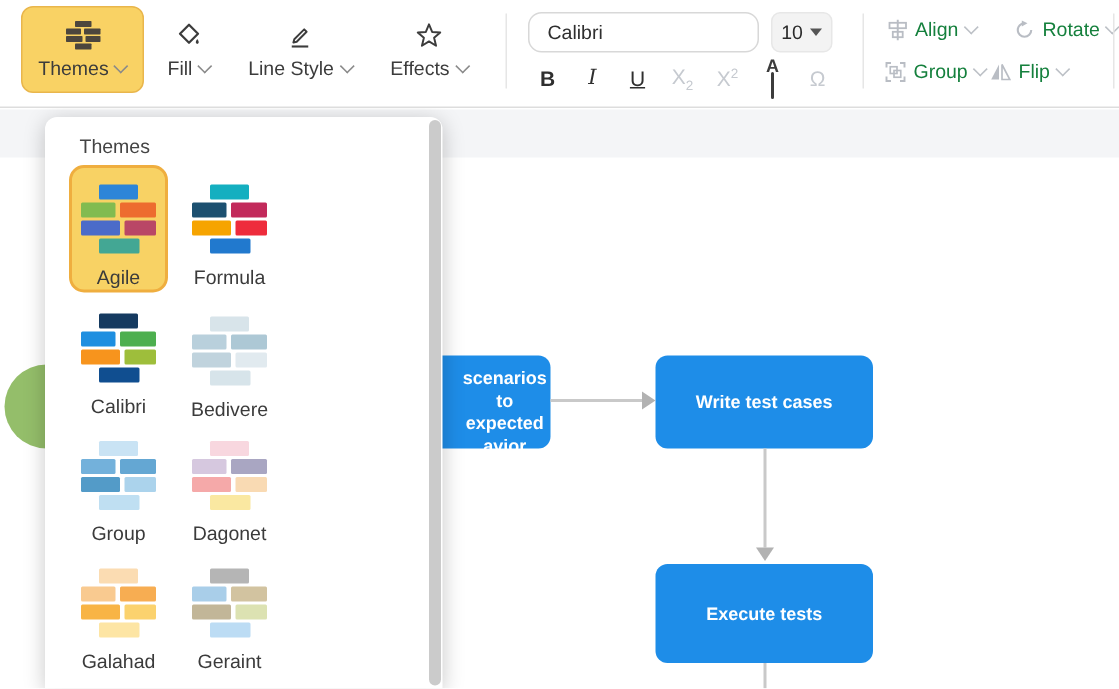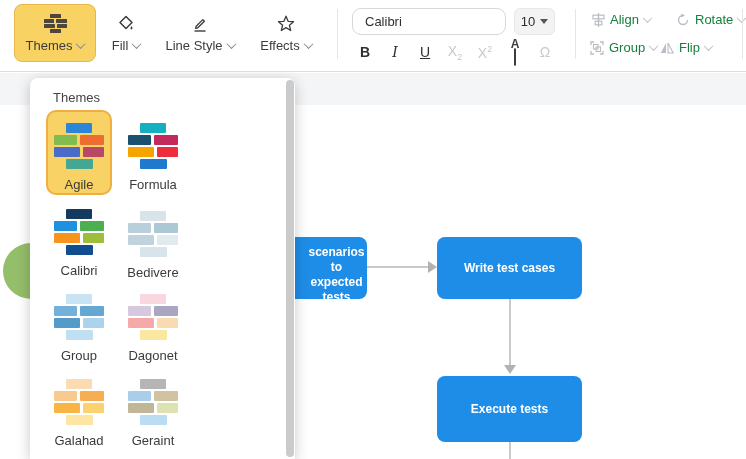--- a/index.html
+++ b/index.html
@@ -93,21 +93,21 @@
 
   <div class="substrip"></div>
 
   <div class="canvas">
     <div class="start-shape" style="left: 3px; top: 170px; background: rgb(148, 190, 106);" id="start-shape"></div>
 
     <div class="flow-node" id="node-partial" style="left: 252px; top: 164px; width: 115px; height: 62px; background: rgb(30, 141, 232);">
       <div style="position:absolute; left:43px; top:8px; width:71px; text-align:center;padding-left:12px;">
         <div>scenarios to</div>
         <div>expected</div>
-        <div>tests</div>
+        <div>avior</div>
       </div>
     </div>
 
     <div class="flow-node" id="node-write" style="left: 437px; top: 164px; width: 145px; height: 62px; background: rgb(30, 141, 232);">
       <span>Write test cases</span>
     </div>
 
     <div class="flow-node" id="node-execute" style="left: 437px; top: 303px; width: 145px; height: 66px; background: rgb(30, 141, 232);">
       <span>Execute tests</span>
     </div>

